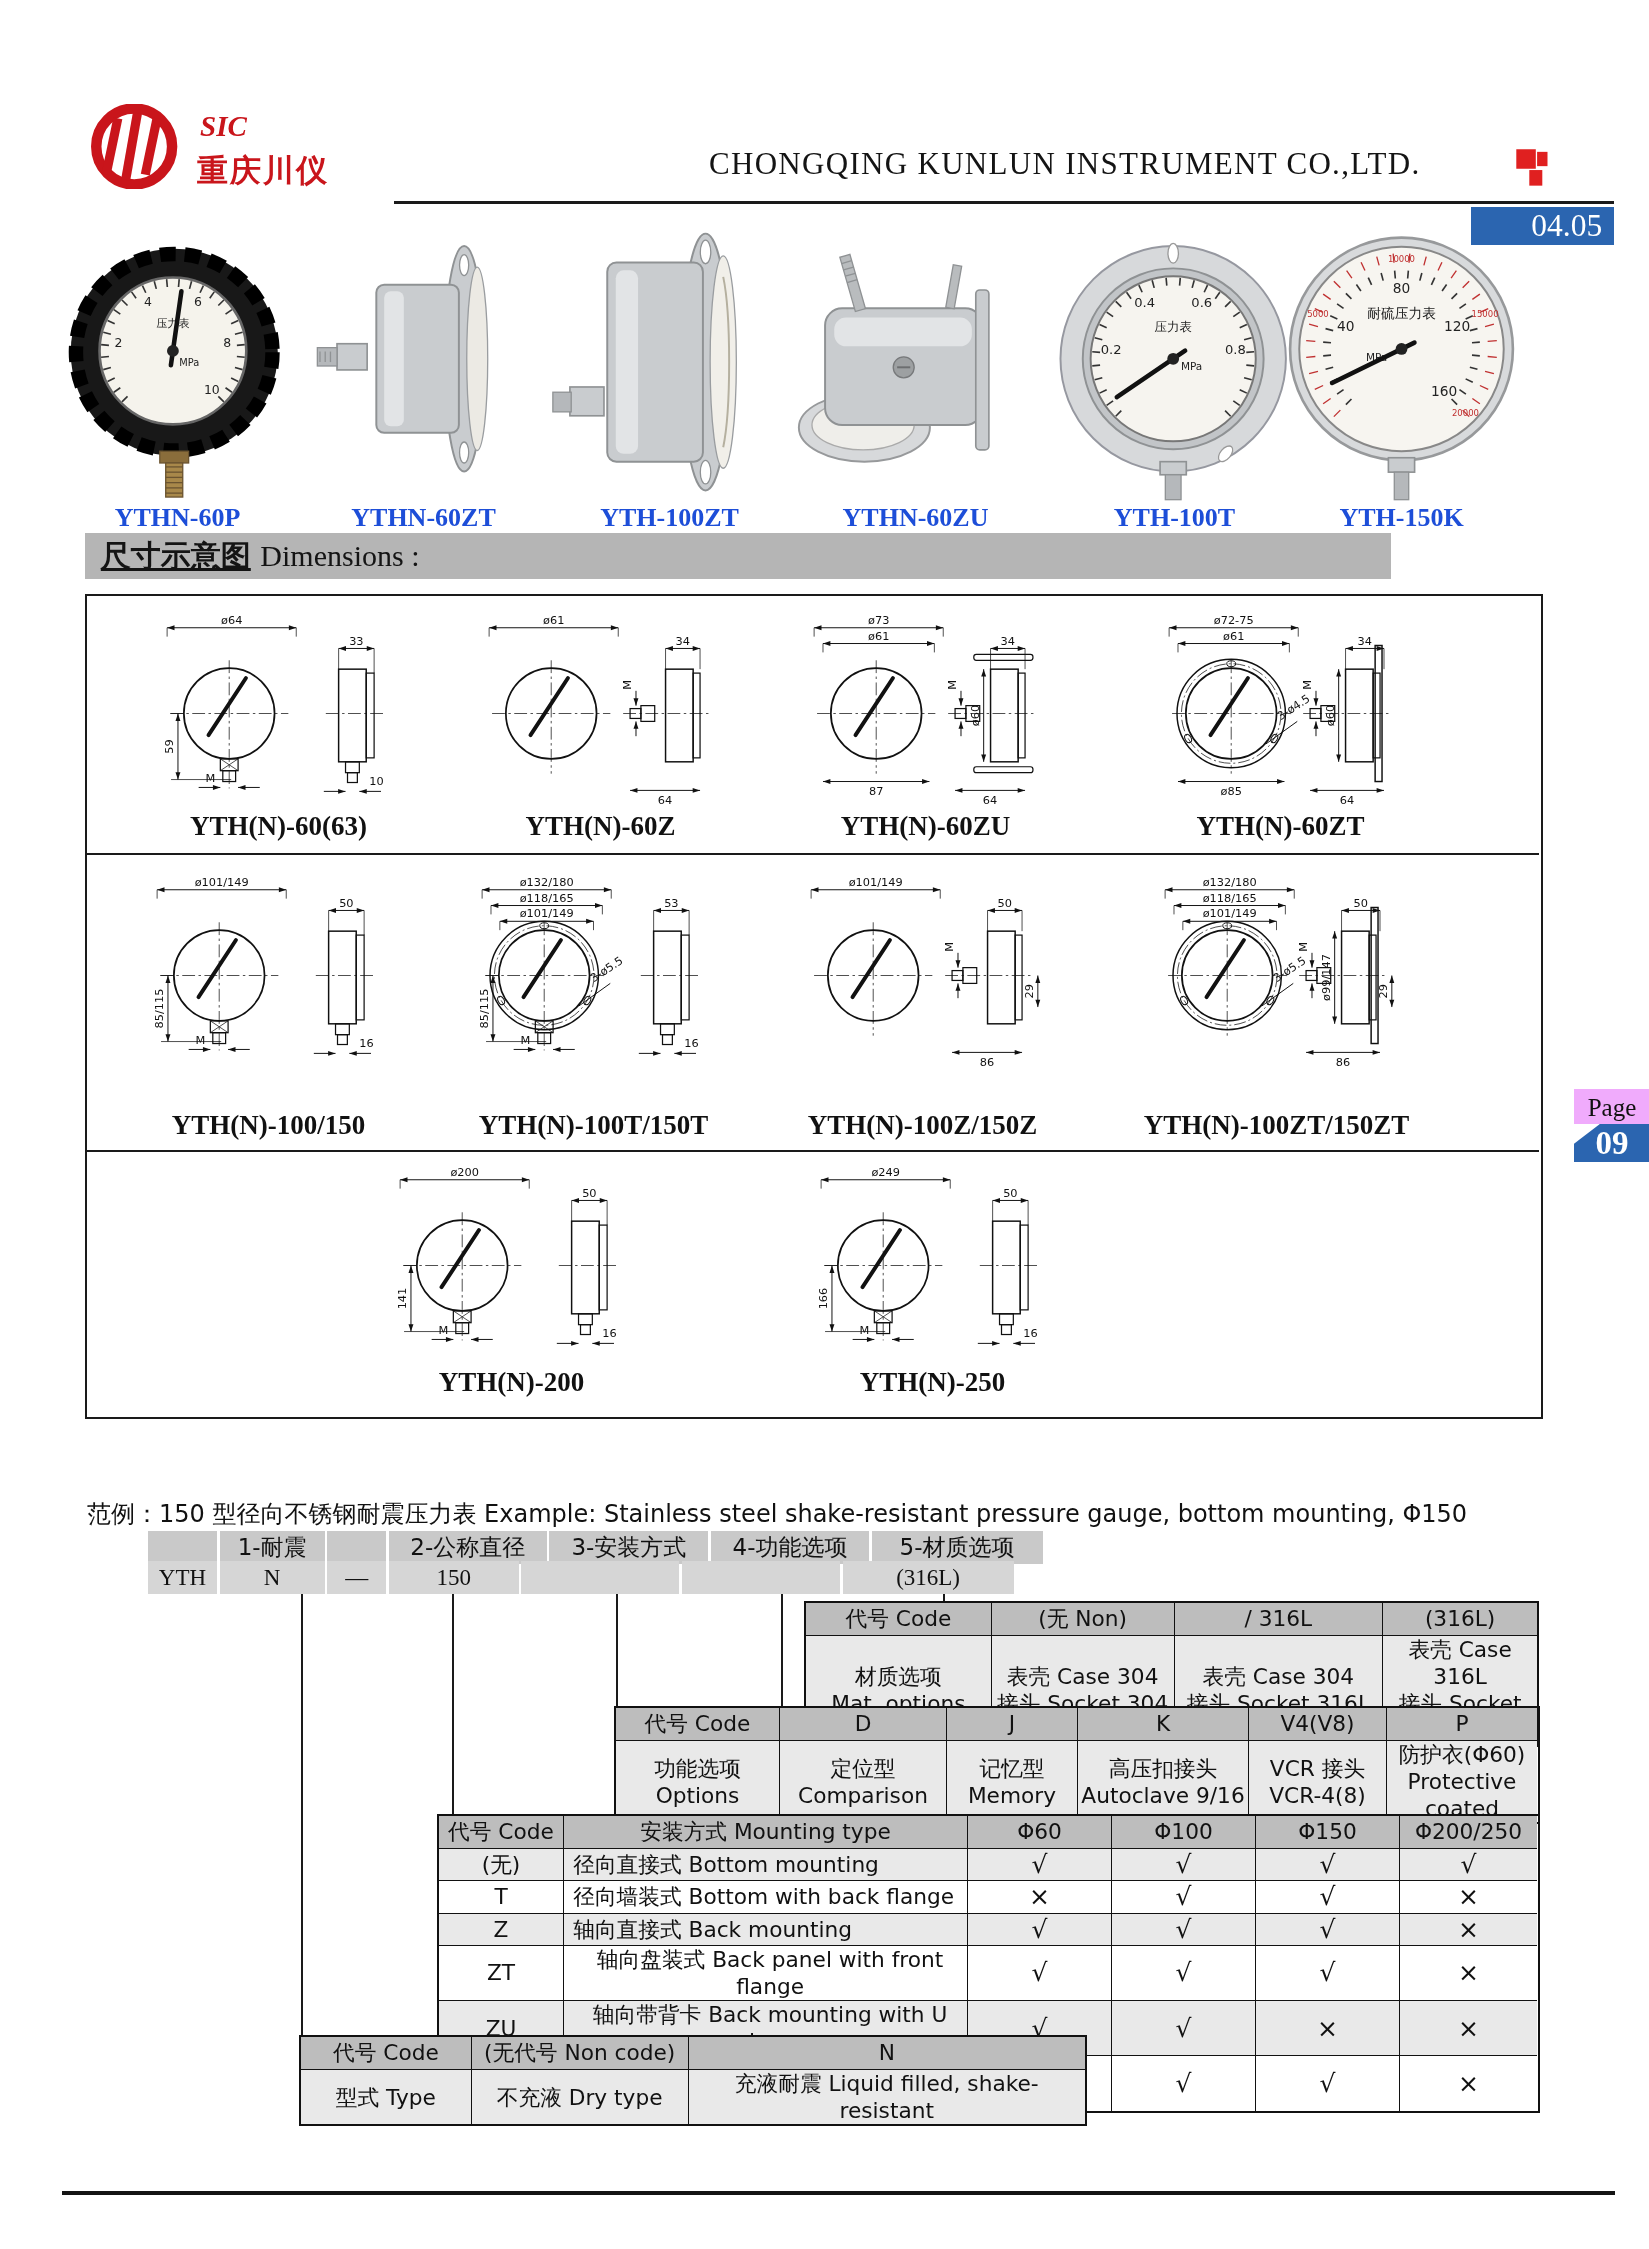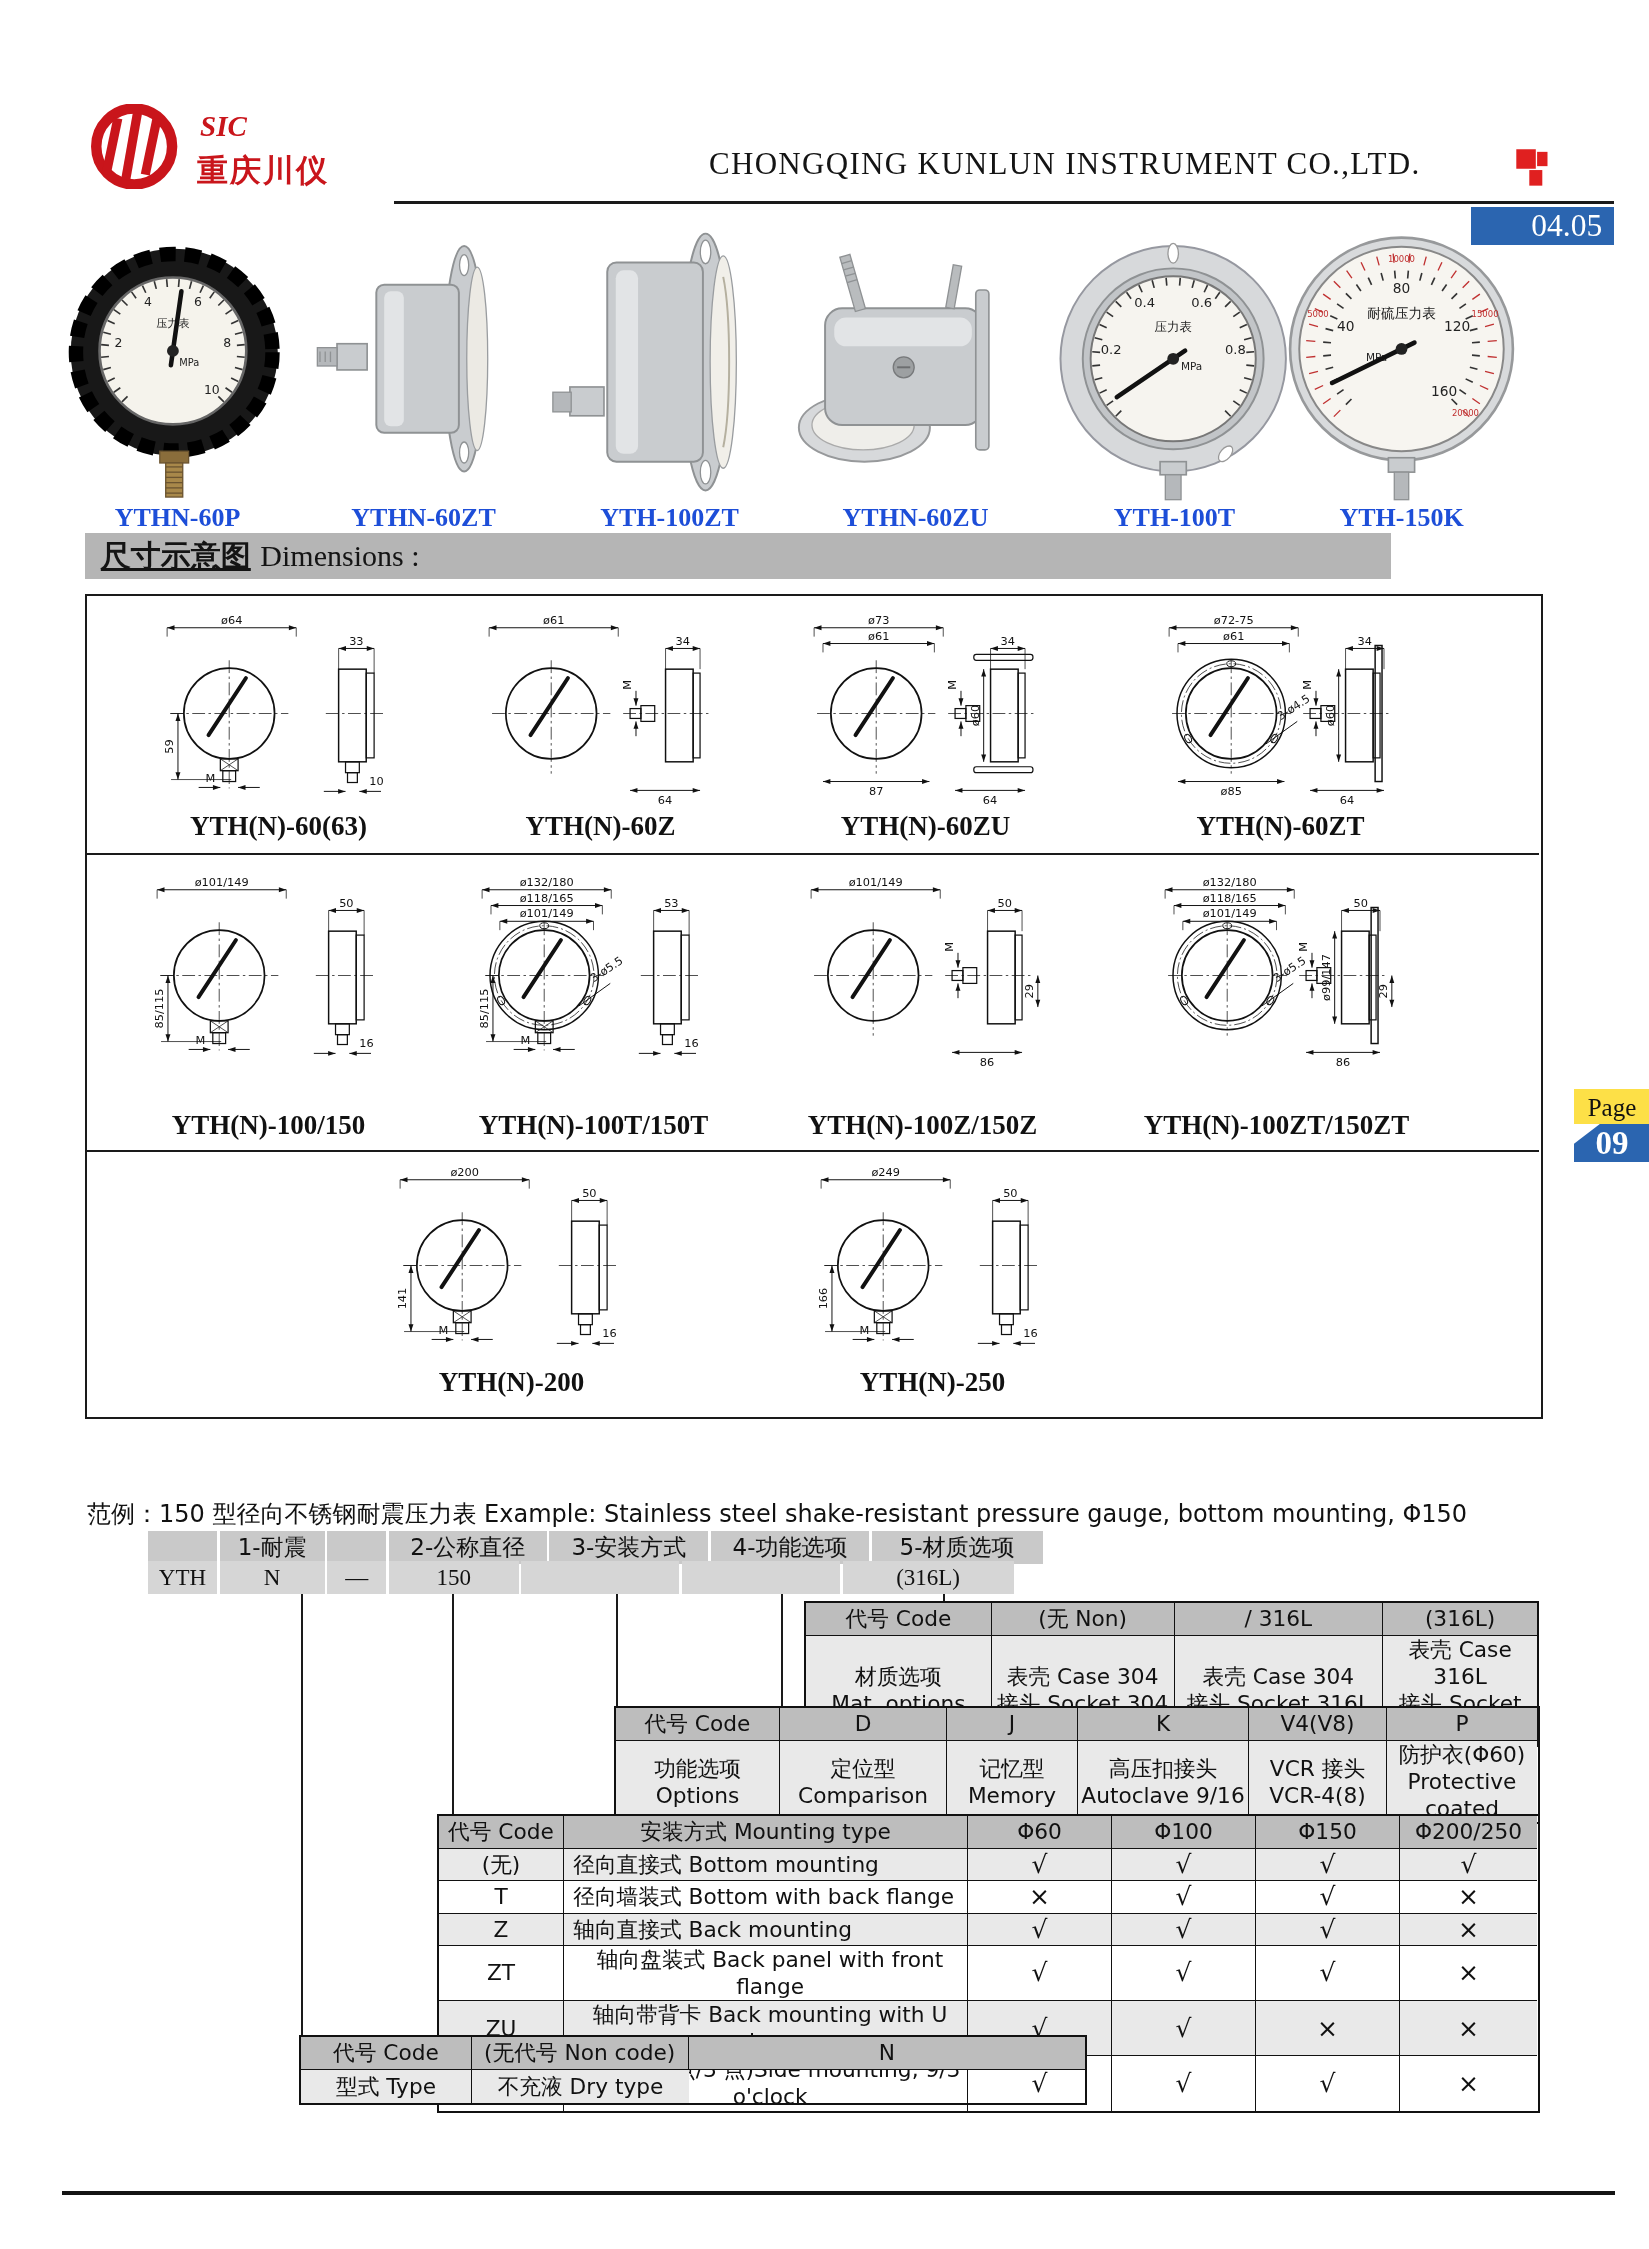--- a/index.html
+++ b/index.html
@@ -19,21 +19,21 @@
   
   .banner{background:#b5b5b5;color:#141414;font-size:30px;line-height:38px;padding:3.9px 0 3.9px 15.8px;}
   .banner .zh{text-decoration:underline;font-weight:bold;}
   .banner .en{font-family:"Liberation Serif",serif;}
   
   .dimbox{border:2px solid #1a1a1a;background:#fff;}
   .dname{font-family:"Liberation Serif",serif;font-size:27px;font-weight:bold;text-align:center;width:341px;}
   .dt{font-family:"DejaVu Sans",sans-serif;font-size:23px;fill:#111;}
   .cl{stroke:#111;stroke-width:1.5;stroke-dasharray:26 7 5 7;fill:none;}
   
-  .ptab-gray{background:#fde047;font-family:"Liberation Serif",serif;font-size:25px;text-align:center;color:#111;}
+  .ptab-gray{background:#f0abfc;font-family:"Liberation Serif",serif;font-size:25px;text-align:center;color:#111;}
   .ptab-blue{background:#2b65b0;color:#fff;font-family:"Liberation Serif",serif;font-weight:bold;font-size:33px;text-align:center;
              clip-path:polygon(34% 0,100% 0,100% 100%,0 100%,0 52%);}
   
   .example{font-size:24px;color:#111;}
   .strip{display:flex;gap:2.6px;}
   .strip .cell{background:#c9c9c9;text-align:center;font-size:23px;line-height:33px;height:33px;}
   .strip.vals .cell{background:#d6d6d6;font-family:"Liberation Serif",serif;}
   .leader{background:#1a1a1a;width:2px;}
   
   .ktable{border:2px solid #111;box-sizing:border-box;}
@@ -222,20 +222,21 @@
     </div>
   <div id="type-table" class="abs ktable" style="left:299px;top:2035px;width:788px;">
       <div class="trow">
         <div class="tcell hd" style="width: 171px; min-height: 33px;">代号 Code</div>
         <div class="tcell hd" style="width: 217px; min-height: 33px;">(无代号 Non code)</div>
         <div class="tcell hd" style="width: 397px; min-height: 33px;">N</div>
       </div>
       <div class="trow">
         <div class="tcell lt" style="width: 171px; min-height: 33px;">型式 Type</div>
         <div class="tcell lt" style="width: 217px; min-height: 33px;">不充液 Dry type</div>
+        <div class="tcell lt" style="width: 397px; min-height: 33px;">充液耐震 Liquid filled, shake-resistant</div>
       </div>
     </div>
 
   <div class="abs botrule" style="left:62px;top:2191px;width:1553px;height:3.9px;"></div>
 <div class="abs" style="left: 108px; top: 611px; width: 341px; height: 207px;"><svg viewBox="0 0 520 420" width="341" height="207">
         <line x1="34" y1="34" x2="296" y2="34" stroke="#111" stroke-width="2" fill="none"></line>
         <polygon points="34,34 49,29 49,39" fill="#111"></polygon>
         <polygon points="296,34 281,29 281,39" fill="#111"></polygon>
         <text x="165" y="26" text-anchor="middle" class="dt">ø64</text>
         <line x1="34" y1="34" x2="34" y2="52" stroke="#111" stroke-width="1.5"></line>

